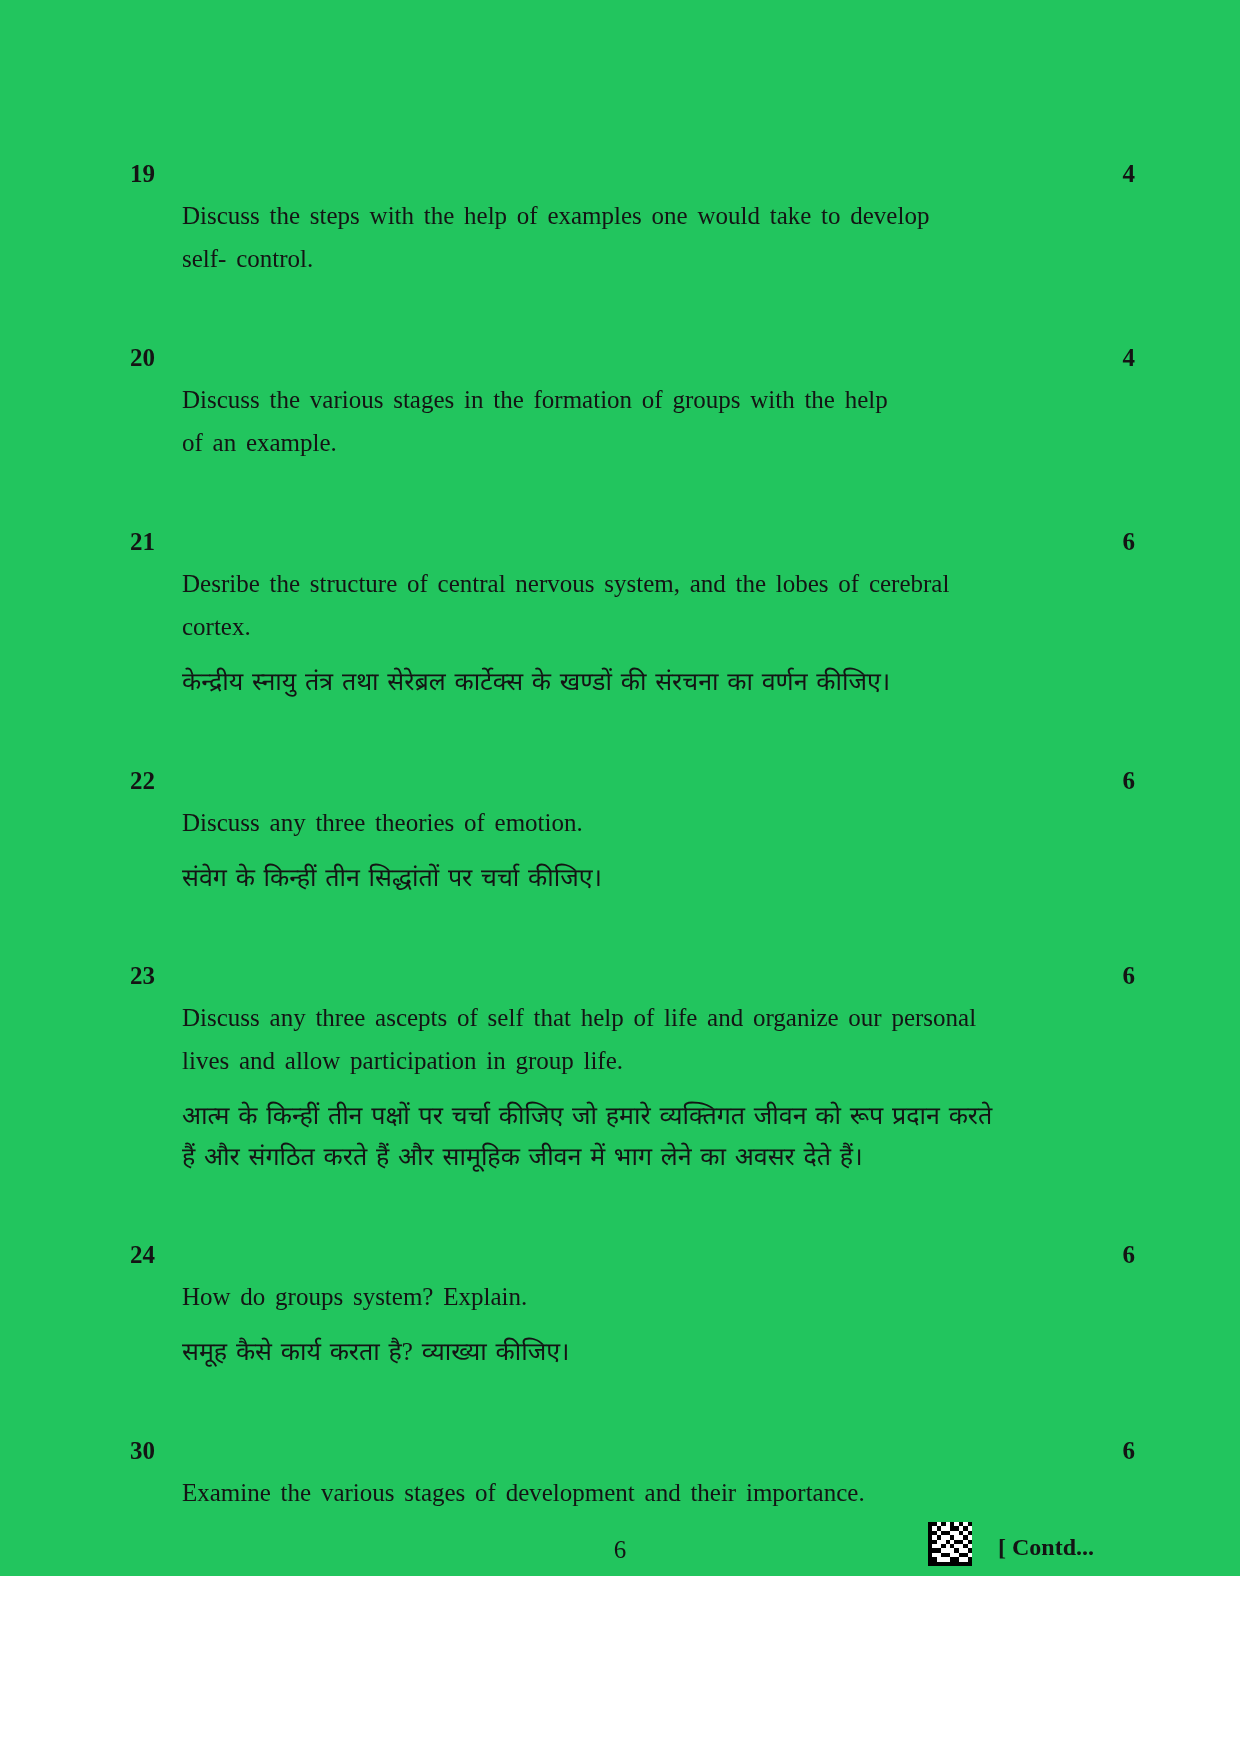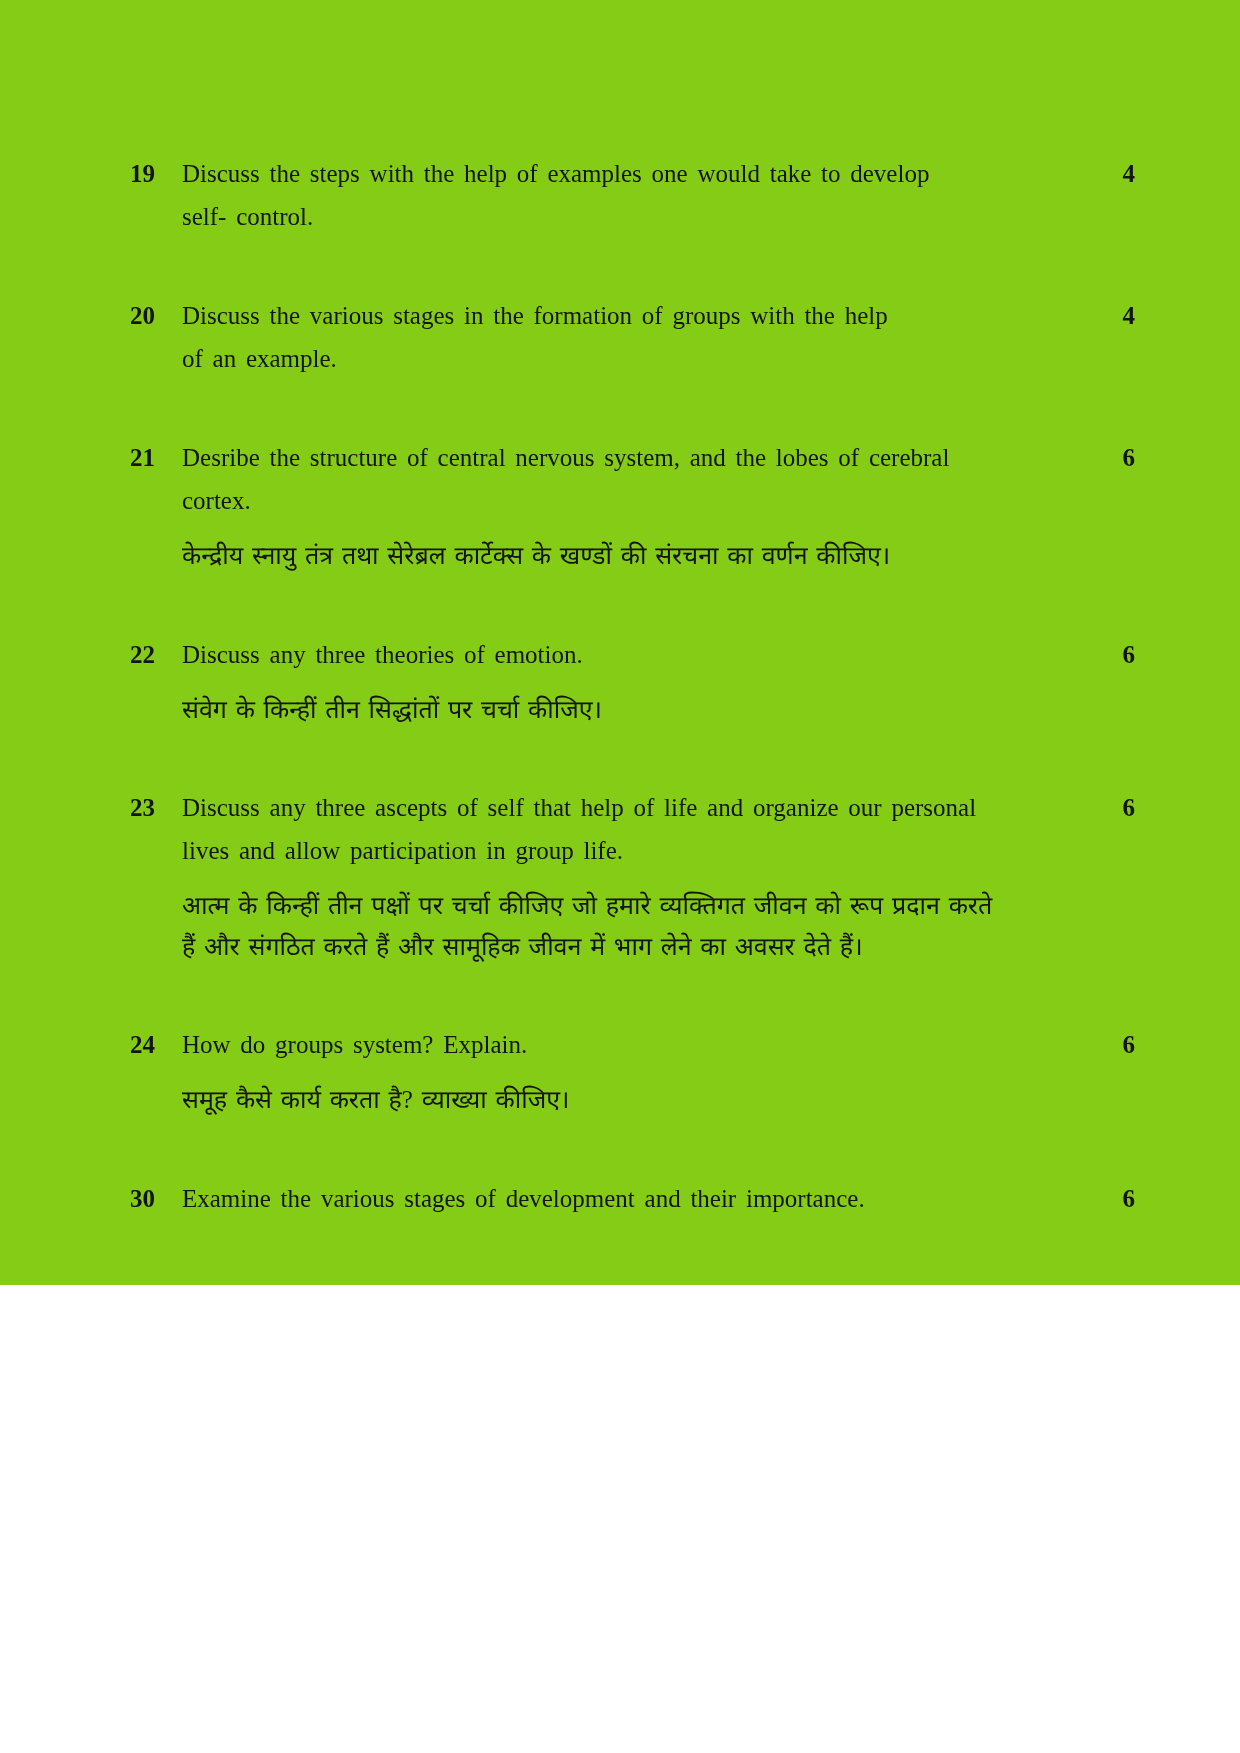--- a/index.html
+++ b/index.html
@@ -5,22 +5,22 @@
   html, body {
     margin: 0;
     padding: 0;
     background: #ffffff;
     font-family: "Liberation Serif", "DejaVu Serif", serif;
     color: #141414;
   }
   .page {
     position: relative;
     width: 1240px;
-    height: 1285px;
-    background: #84cc16;
+    height: 1576px;
+    background: #22c55e;
     overflow: hidden;
   }
   .content {
     position: absolute;
     top: 152px;
     left: 130px;
     width: 1005px;
   }
   .q {
     display: flex;
@@ -30,20 +30,21 @@
   .qnum {
     width: 52px;
     flex: 0 0 52px;
     font-weight: bold;
     font-size: 25px;
     line-height: 1.72;
   }
   .qbody {
     flex: 1 1 auto;
     min-width: 0;
+    margin-top: 42px;
   }
   .en {
     font-size: 25px;
     line-height: 1.72;
     white-space: pre-line;
     word-spacing: 0.14em;
   }
   .hi {
     font-size: 25px;
     line-height: 1.62;

